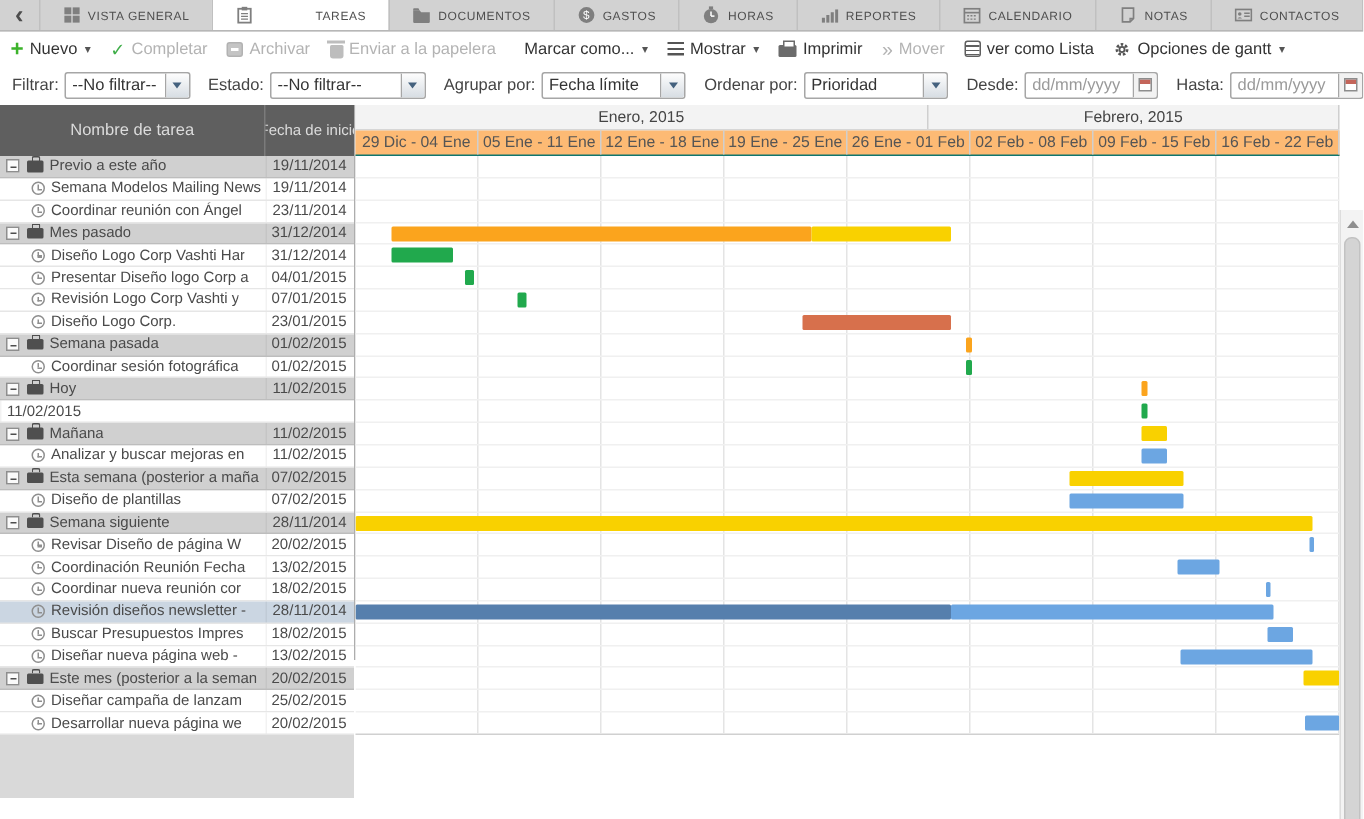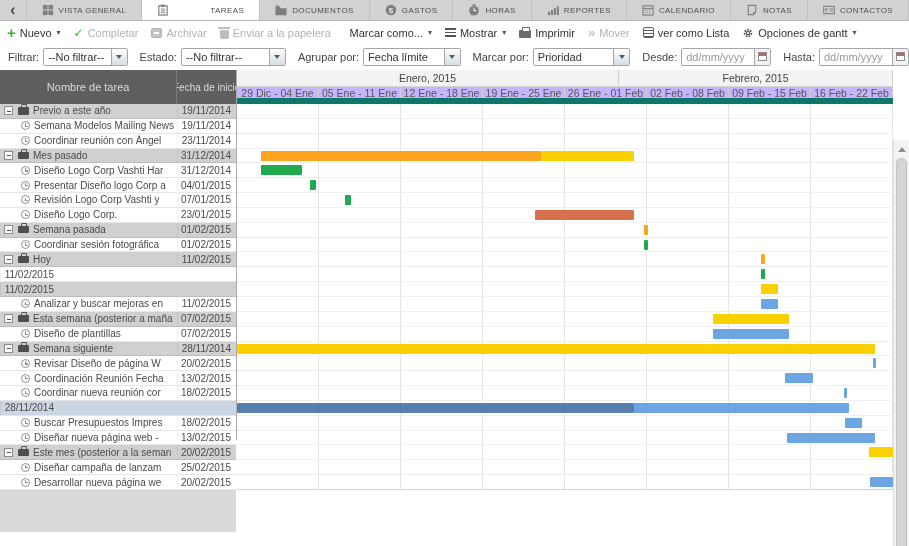--- a/index.html
+++ b/index.html
@@ -76,21 +76,21 @@
   .clock:before{content:"";position:absolute;left:3.2px;top:1.2px;width:1.2px;height:3px;background:#8f8f8f;}
   .clock:after{content:"";position:absolute;left:3.2px;top:3.6px;width:2.8px;height:1.2px;background:#8f8f8f;}
   .lp-filler{height:42px;background:#d9d9d9;}
 
   
   .gantt{position:absolute;left:237px;top:0;width:656px;height:462px;background:#fff;}
   .g-months{height:17px;display:flex;background:#f3f3f3;border-bottom:1px solid #d6d6d6;font-size:10.5px;color:#444;}
   .g-month{display:flex;align-items:center;justify-content:center;border-right:1px solid #cfcfcf;}
   .g-month.m1{width:382px;}
   .g-month.m2{width:274px;}
-  .g-weeks{height:17px;display:flex;background:#c4b5fd;border-bottom:6px solid #0f766e;font-size:10.5px;color:#555;}
+  .g-weeks{height:17px;display:flex;background:#fdba74;border-bottom:1px solid #0f766e;font-size:10.5px;color:#555;}
   .g-week{width:82px;display:flex;align-items:center;justify-content:center;border-right:1px solid #cfcfcf;white-space:nowrap;}
   .g-body{position:relative;height:386px;border-bottom:1px solid #d0d0d0;overflow:hidden;}
   .gridline{position:absolute;top:0;bottom:0;width:1px;background:#e4e4e4;}
   .g-row{position:relative;height:14.85px;border-bottom:1px solid #f0f0f0;}
   .bar{position:absolute;top:2px;height:10px;border-radius:1px;}
 
   
   .vscroll{position:absolute;left:893px;top:70px;width:16px;height:476px;background:#f3f3f3;border-left:1px solid #ddd;}
   .vs-up,.vs-down{position:absolute;left:0;width:16px;height:14px;display:flex;align-items:center;justify-content:center;cursor:pointer;}
   .vs-up{top:2px;}
@@ -261,21 +261,21 @@
           <span class="tri"></span>
         </span>
     </div>
     <span class="flabel fgap">Agrupar por:</span>
     <div class="select" style="width:104px">
       <span class="val" style="flex:1">Fecha límite</span>
       <span class="arrowbtn">
           <span class="tri"></span>
         </span>
     </div>
-    <span class="flabel fgap">Marcar por:</span>
+    <span class="flabel fgap">Ordenar por:</span>
     <div class="select" style="width:104px">
       <span class="val" style="flex:1">Prioridad</span>
       <span class="arrowbtn">
           <span class="tri"></span>
         </span>
     </div>
     <span class="flabel fgap">Desde:</span>
     <div class="dateinput" style="width:96px">
       <span class="val" style="flex:1">dd/mm/yyyy</span>
       <span class="calbtn">
@@ -376,20 +376,25 @@
               <span class="collapse"></span>
               <span class="case"></span>
               <span class="lbl">Hoy</span>
             </div>
             <div class="cell-date">11/02/2015</div>
           </div>
           <div class="row task">
             <div class="cell-date">11/02/2015</div>
           </div>
           <div class="row group">
+            <div class="cell-name">
+              <span class="collapse"></span>
+              <span class="case"></span>
+              <span class="lbl">Mañana</span>
+            </div>
             <div class="cell-date">11/02/2015</div>
           </div>
           <div class="row task">
             <div class="cell-name">
               <span class="clock"></span>
               <span class="lbl">Analizar y buscar mejoras en</span>
             </div>
             <div class="cell-date">11/02/2015</div>
           </div>
           <div class="row group">
@@ -430,20 +435,24 @@
             <div class="cell-date">13/02/2015</div>
           </div>
           <div class="row task">
             <div class="cell-name">
               <span class="clock"></span>
               <span class="lbl">Coordinar nueva reunión cor</span>
             </div>
             <div class="cell-date">18/02/2015</div>
           </div>
           <div class="row task selected">
+            <div class="cell-name">
+              <span class="clock"></span>
+              <span class="lbl">Revisión diseños newsletter -</span>
+            </div>
             <div class="cell-date">28/11/2014</div>
           </div>
           <div class="row task">
             <div class="cell-name">
               <span class="clock"></span>
               <span class="lbl">Buscar Presupuestos Impres</span>
             </div>
             <div class="cell-date">18/02/2015</div>
           </div>
           <div class="row task">

